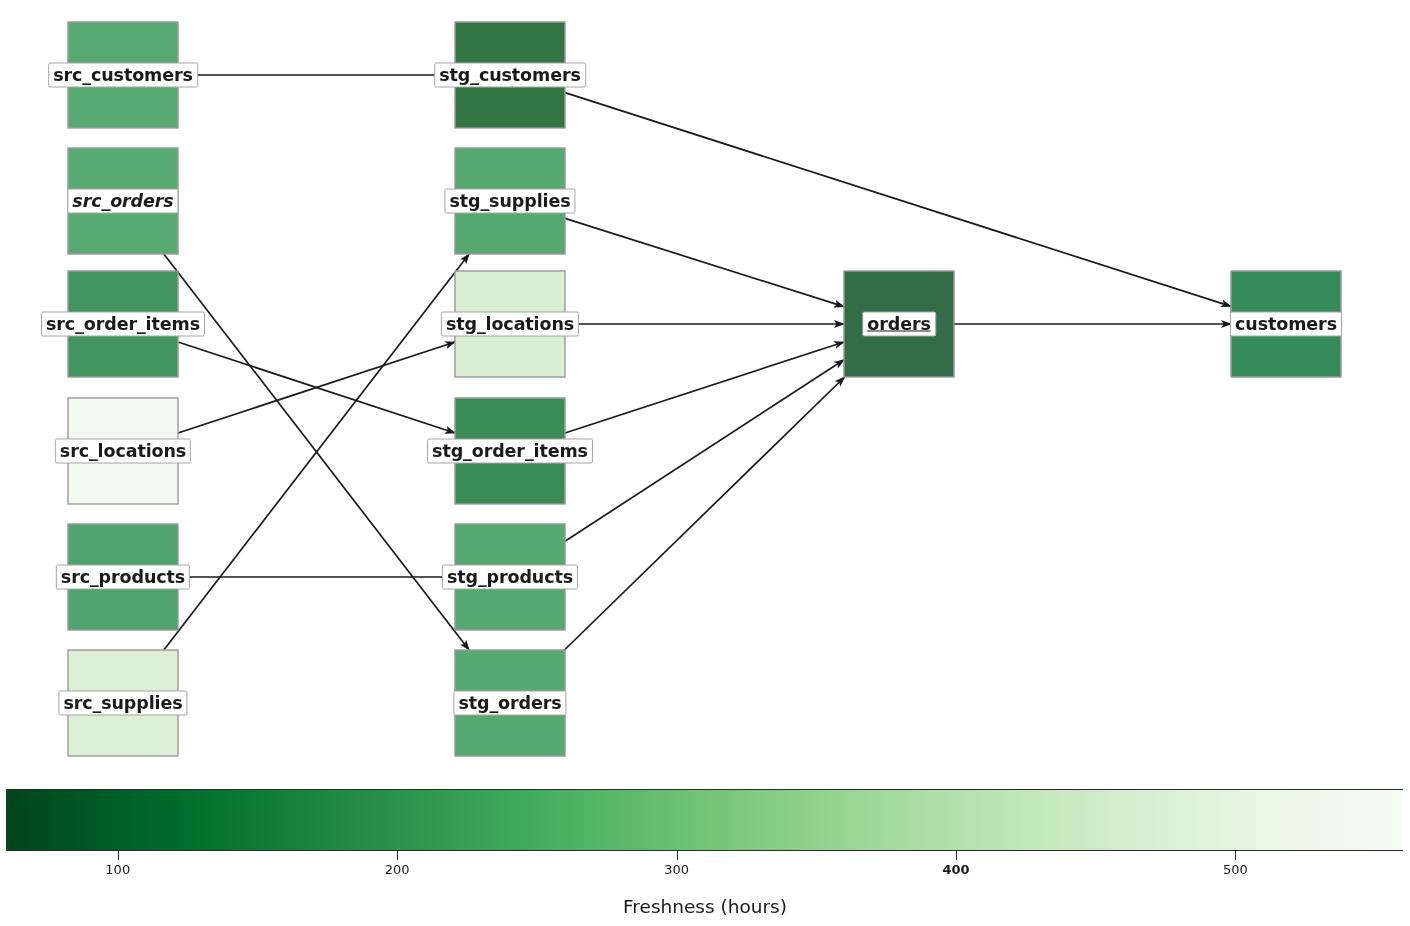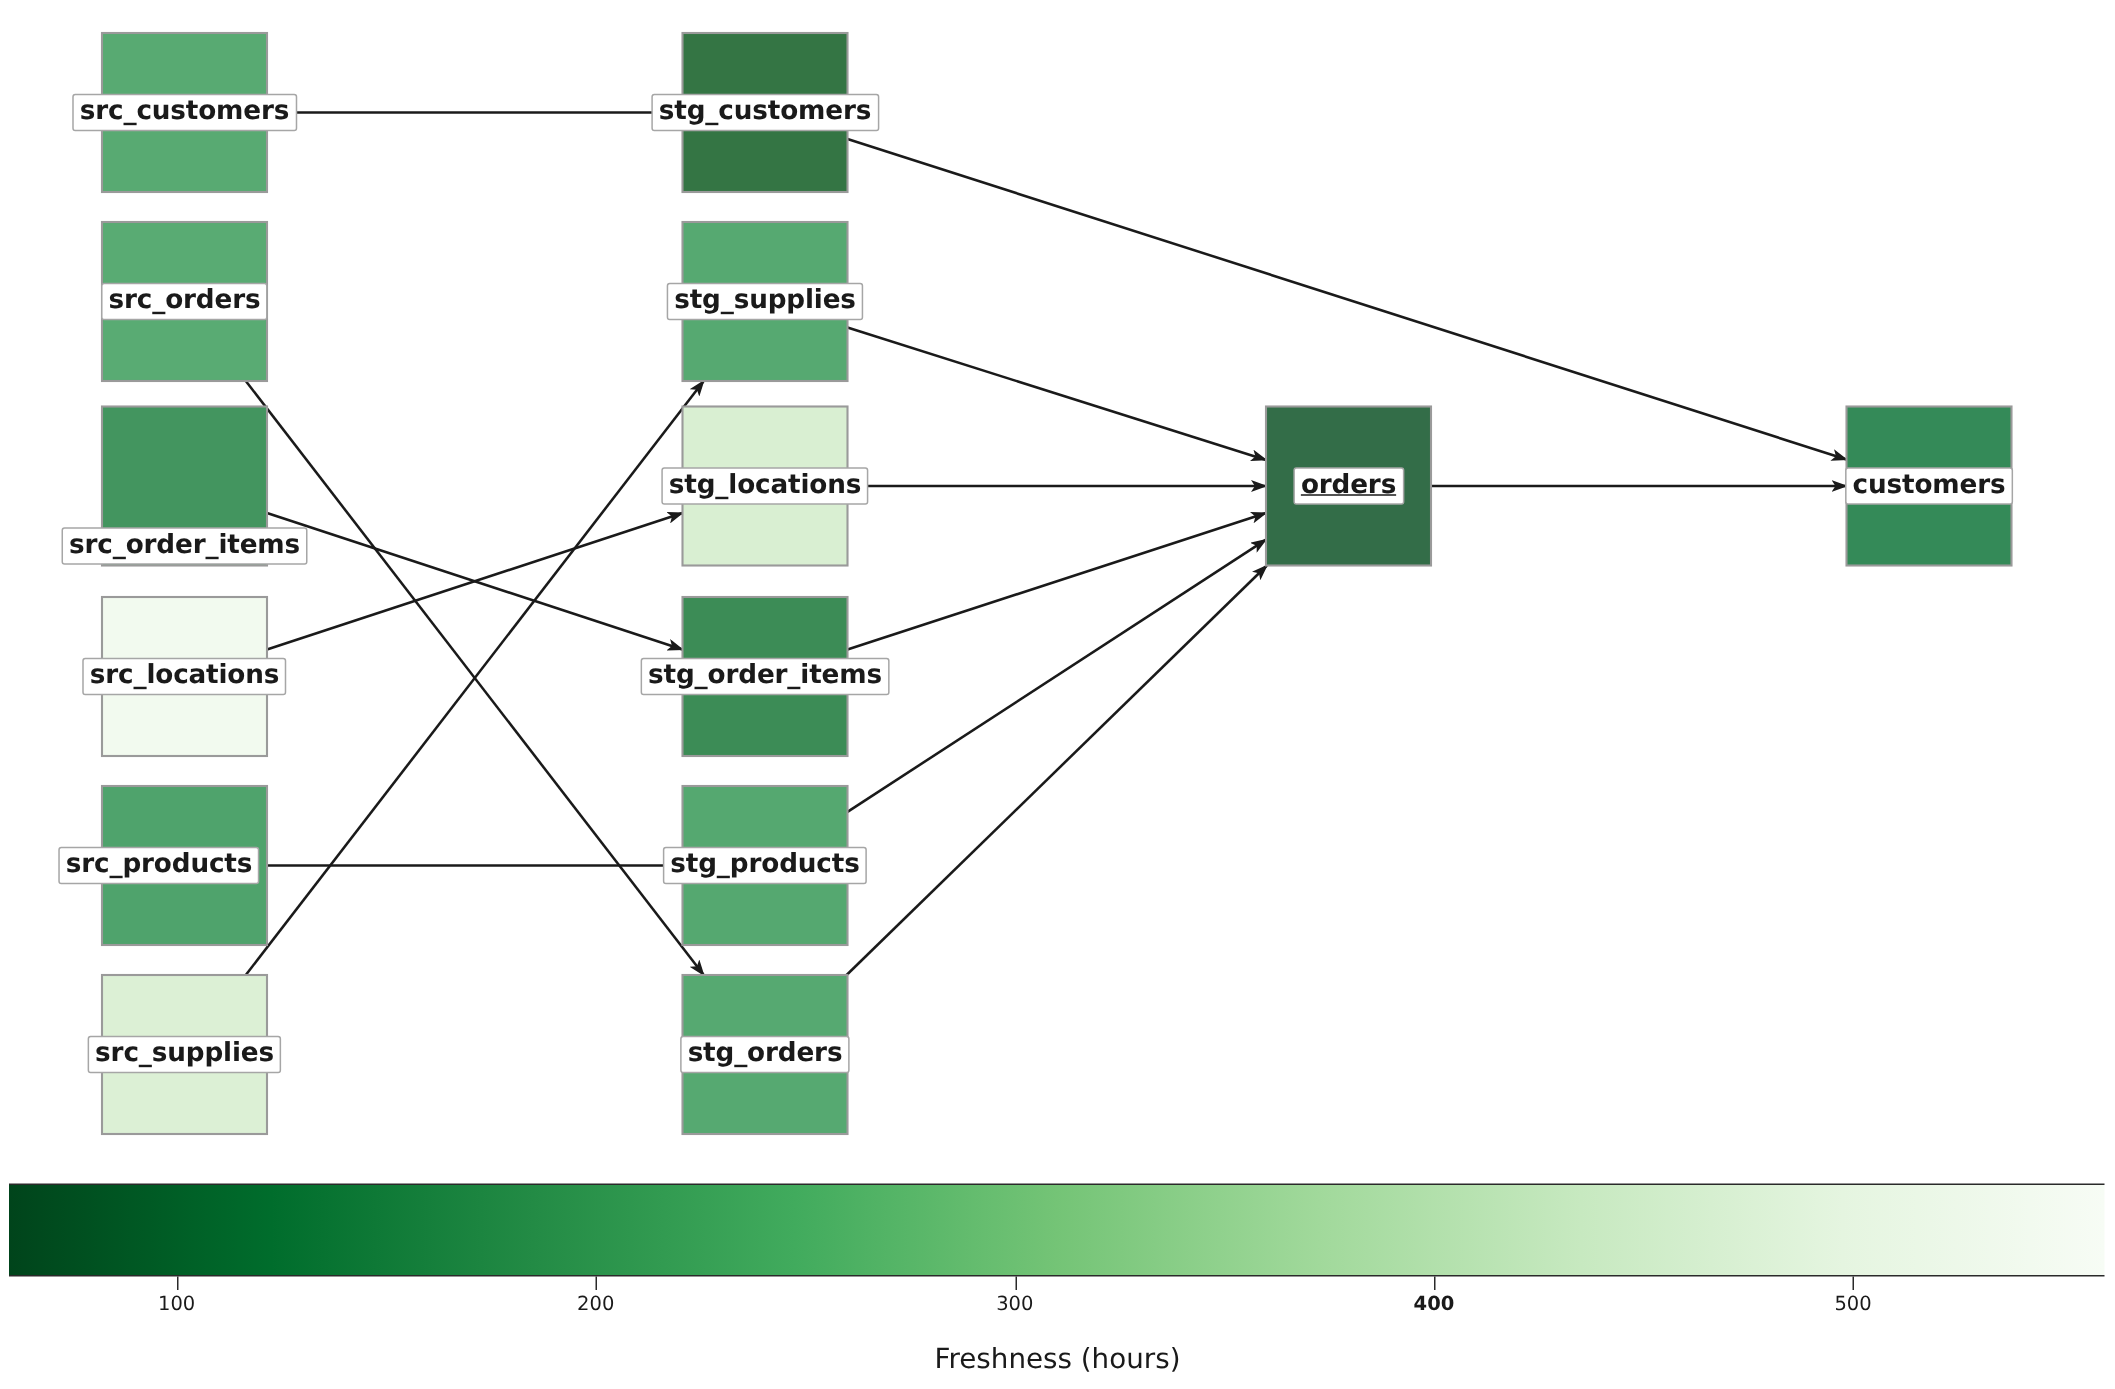--- a/index.html
+++ b/index.html
@@ -135,24 +135,24 @@
         <rect x="455" y="398" width="110" height="106" fill="#3c8c56" class="node-rect"></rect>
         <rect x="455" y="524" width="110" height="106" fill="#55a870" class="node-rect"></rect>
         <rect x="455" y="650" width="110" height="106" fill="#56a971" class="node-rect"></rect>
         <rect x="844" y="271" width="110" height="106" fill="#336d48" class="node-rect"></rect>
         <rect x="1231" y="271" width="110" height="106" fill="#348a58" class="node-rect"></rect>
       </g>
   </svg>
 
   <div id="labels-layer">
       <div class="node-label" style="left: 123px; top: 75px;">src_customers</div>
-      <div class="node-label" style="left: 123px; top: 201px;">src_orders</div>
-      <div class="node-label" style="left: 123px; top: 324px; margin-top: 40px;">src_order_items</div>
+      <div class="node-label" style="left: 123px; top: 201px; font-style: italic;">src_orders</div>
+      <div class="node-label" style="left: 123px; top: 324px;">src_order_items</div>
       <div class="node-label" style="left: 123px; top: 451px;">src_locations</div>
-      <div class="node-label" style="left: 106px; top: 577px;">src_products</div>
+      <div class="node-label" style="left: 123px; top: 577px;">src_products</div>
       <div class="node-label" style="left: 123px; top: 703px;">src_supplies</div>
       <div class="node-label" style="left: 510px; top: 75px;">stg_customers</div>
       <div class="node-label" style="left: 510px; top: 201px;">stg_supplies</div>
       <div class="node-label" style="left: 510px; top: 324px;">stg_locations</div>
       <div class="node-label" style="left: 510px; top: 451px;">stg_order_items</div>
       <div class="node-label" style="left: 510px; top: 577px;">stg_products</div>
       <div class="node-label" style="left: 510px; top: 703px;">stg_orders</div>
       <div class="node-label" style="left: 899px; top: 324px; text-decoration: underline;">orders</div>
       <div class="node-label" style="left: 1286px; top: 324px;">customers</div>
     </div>

